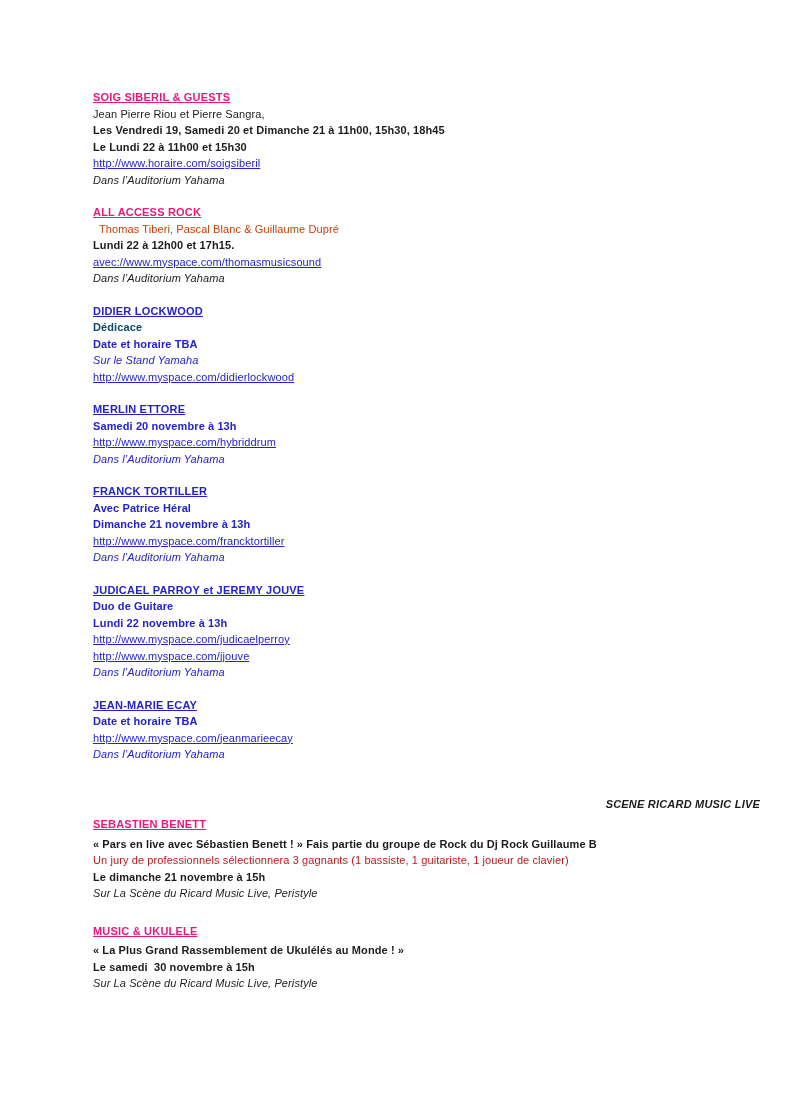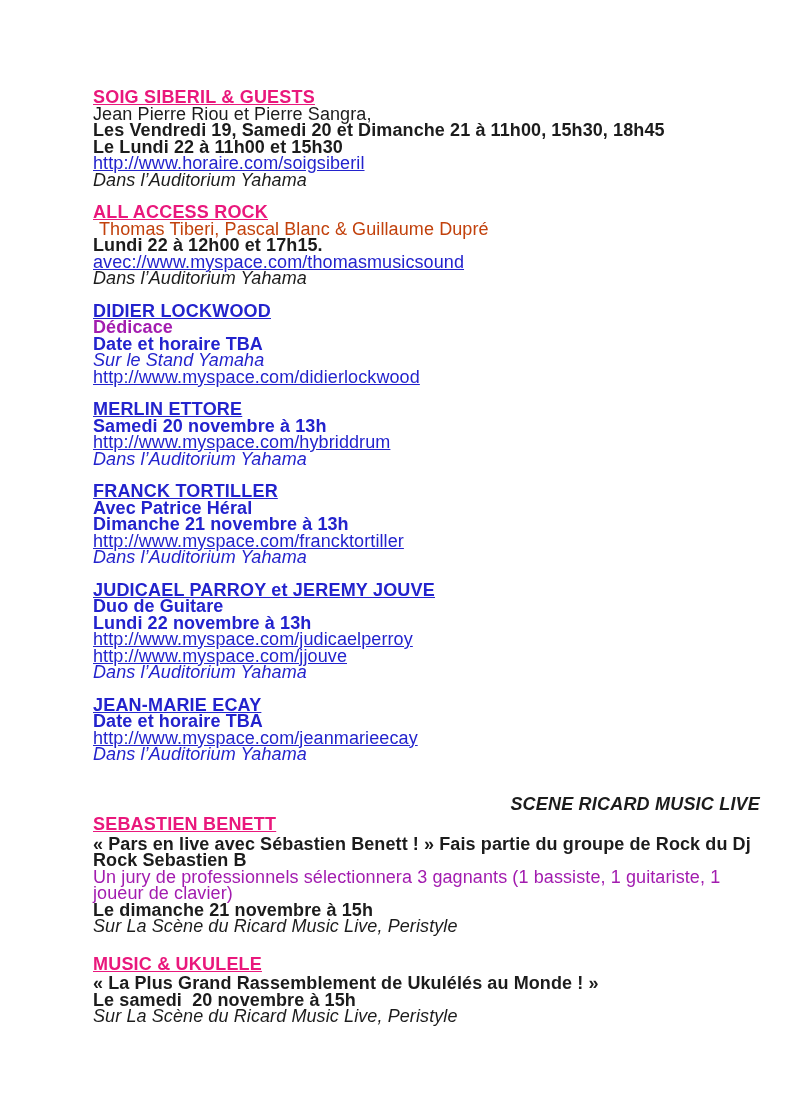--- a/index.html
+++ b/index.html
@@ -4,21 +4,21 @@
 <style>
   html, body { margin: 0; padding: 0; background: #ffffff; }
   .page {
     position: relative;
     width: 785px;
     height: 1110px;
     background: #ffffff;
     box-sizing: border-box;
     padding: 89px 25px 0 93px;
     font-family: "Liberation Sans", sans-serif;
-    font-size: 18px;
+    font-size: 11px;
     line-height: 16.5px;
     color: #1c1c1c;
     overflow: hidden;
   }
   .section { margin: 0 0 16px 0; }
   .heading { white-space: pre-wrap; }
   .heading .heading-text {
     font-weight: bold;
     text-decoration: underline;
     letter-spacing: 0.2px;
@@ -63,21 +63,21 @@
           <div class="line regular" style="color: #c2410c; margin-left: 6px;">Thomas Tiberi, Pascal Blanc &amp; Guillaume Dupré</div>
           <div class="line bold" style="color: rgb(28, 28, 28);">Lundi 22 à 12h00 et 17h15.</div>
           <div class="line link-row"><a style="color: rgb(35, 35, 205);">avec://www.myspace.com/thomasmusicsound</a></div>
           <div class="line italic" style="color: rgb(28, 28, 28);">Dans l’Auditorium Yahama</div>
         </div>
   </div>
 
   <div class="section">
     <div class="heading"><span class="heading-text" style="color: rgb(35, 35, 205);">DIDIER LOCKWOOD</span></div>
     <div class="lines">
-          <div class="line bold" style="color: #a21caf;">Dédicace</div>
+          <div class="line bold" style="color: #0c4a6e;">Dédicace</div>
           <div class="line bold" style="color: rgb(35, 35, 205);">Date et horaire TBA</div>
           <div class="line italic" style="color: rgb(35, 35, 205);">Sur le Stand Yamaha</div>
           <div class="line link-row"><a style="color: rgb(35, 35, 205);">http://www.myspace.com/didierlockwood</a></div>
         </div>
   </div>
 
   <div class="section">
     <div class="heading"><span class="heading-text" style="color: rgb(35, 35, 205);">MERLIN ETTORE</span></div>
     <div class="lines">
           <div class="line bold" style="color: rgb(35, 35, 205);">Samedi 20 novembre à 13h</div>
@@ -114,29 +114,29 @@
           <div class="line link-row"><a style="color: rgb(35, 35, 205);">http://www.myspace.com/jeanmarieecay</a></div>
           <div class="line italic" style="color: rgb(35, 35, 205);">Dans l’Auditorium Yahama</div>
         </div>
   </div>
 </div>
   <div class="scene-header">SCENE RICARD MUSIC LIVE</div>
   <div id="scene-sections">
   <div class="section scene">
     <div class="heading"><span class="heading-text" style="color: rgb(233, 24, 124);">SEBASTIEN BENETT</span></div>
     <div class="lines">
-          <div class="line bold" style="color: rgb(28, 28, 28);">« Pars en live avec Sébastien Benett ! » Fais partie du groupe de Rock du Dj Rock Sebastien B</div>
-          <div class="line regular" style="color: #a21caf;">Un jury de professionnels sélectionnera 3 gagnants (1 bassiste, 1 guitariste, 1 joueur de clavier)</div>
+          <div class="line bold" style="color: rgb(28, 28, 28);">« Pars en live avec Sébastien Benett ! » Fais partie du groupe de Rock du Dj Rock Guillaume B</div>
+          <div class="line regular" style="color: #b91c1c;">Un jury de professionnels sélectionnera 3 gagnants (1 bassiste, 1 guitariste, 1 joueur de clavier)</div>
           <div class="line bold" style="color: rgb(28, 28, 28);">Le dimanche 21 novembre à 15h</div>
           <div class="line italic" style="color: rgb(28, 28, 28);">Sur La Scène du Ricard Music Live, Peristyle</div>
         </div>
   </div>
 
   <div class="section scene">
     <div class="heading"><span class="heading-text" style="color: rgb(233, 24, 124);">MUSIC &amp; UKULELE</span></div>
     <div class="lines">
           <div class="line bold" style="color: rgb(28, 28, 28);">« La Plus Grand Rassemblement de Ukulélés au Monde ! »</div>
-          <div class="line bold" style="color: rgb(28, 28, 28);">Le samedi  20 novembre à 15h</div>
+          <div class="line bold" style="color: rgb(28, 28, 28);">Le samedi  30 novembre à 15h</div>
           <div class="line italic" style="color: rgb(28, 28, 28);">Sur La Scène du Ricard Music Live, Peristyle</div>
         </div>
   </div>
 </div>
 </div>
 
 </body></html>

